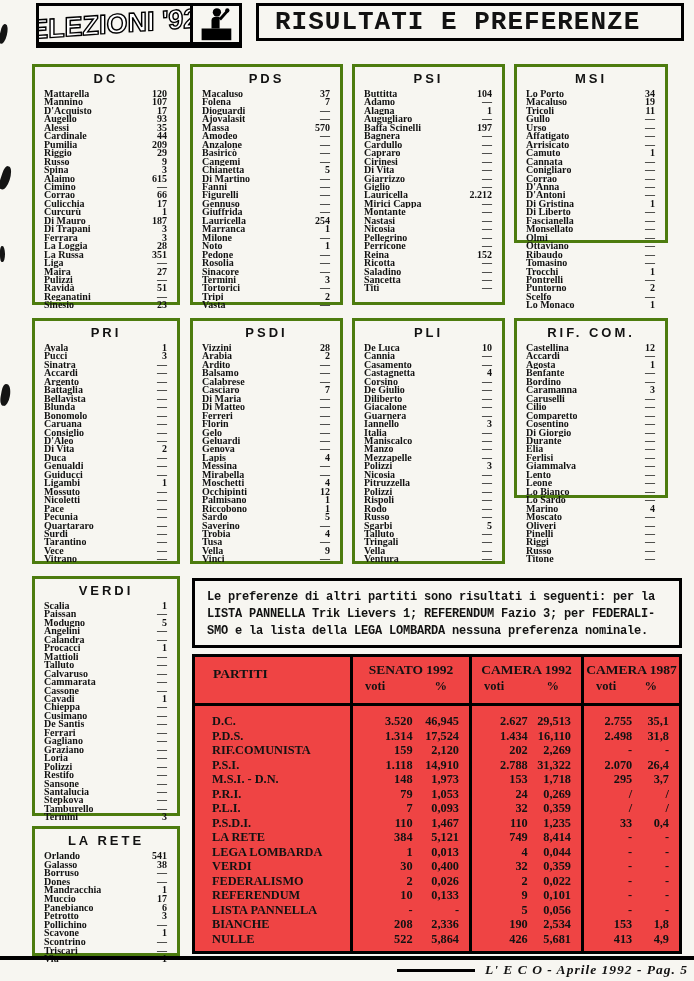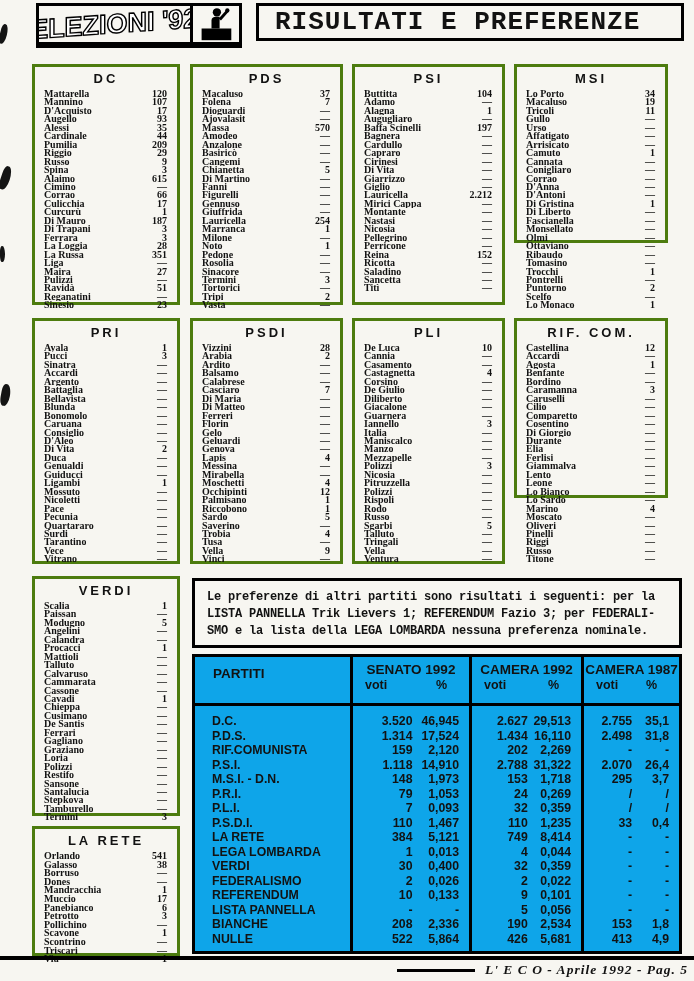--- a/index.html
+++ b/index.html
@@ -38,21 +38,21 @@
   #box-la-rete{left:32px;top:826px;width:148px;height:130px;}
   #box-la-rete .pbox-row{line-height:8.6px;}
 
   
   .note-box{position:absolute;left:192px;top:578px;width:490px;height:70px;border:3px solid #000;
             box-sizing:border-box;padding:8px 8px 0 12px;font-family:"Liberation Mono",monospace;
             font-weight:bold;font-size:12px;line-height:17px;letter-spacing:-0.2px;white-space:nowrap;}
 
   
   .rtable{position:absolute;left:192px;top:654px;width:490px;height:300px;border:3px solid #000;
-          box-sizing:border-box;font-family:Liberation Sans, sans-serif;font-weight:bold;background:#0ea5e9;}
+          box-sizing:border-box;font-family:Liberation Serif, serif;font-weight:bold;background:#ef4444;}
   .rt-header{display:grid;grid-template-columns:155px 119px 112px 98px;border-bottom:3px solid #000;height:49px;box-sizing:border-box;}
   .rt-header>div{box-sizing:border-box;}
   .rt-header>div+div{border-left:3px solid #000;}
   .rt-partiti-h{font-size:13.5px;padding:9px 0 0 18px;}
   .rt-h-label{text-align:center;font-size:13.5px;padding-top:5px;white-space:nowrap;}
   .rt-h-sub{display:flex;justify-content:space-between;font-size:12.5px;padding:1px 22px 0 12px;}
   .rt-body{position:relative;height:246px;}
   .rt-cols{position:absolute;inset:0;display:grid;grid-template-columns:155px 119px 112px 98px;pointer-events:none;}
   .rt-cols>div+div{border-left:3px solid #000;}
   .rt-rows{position:relative;padding-top:8px;}

